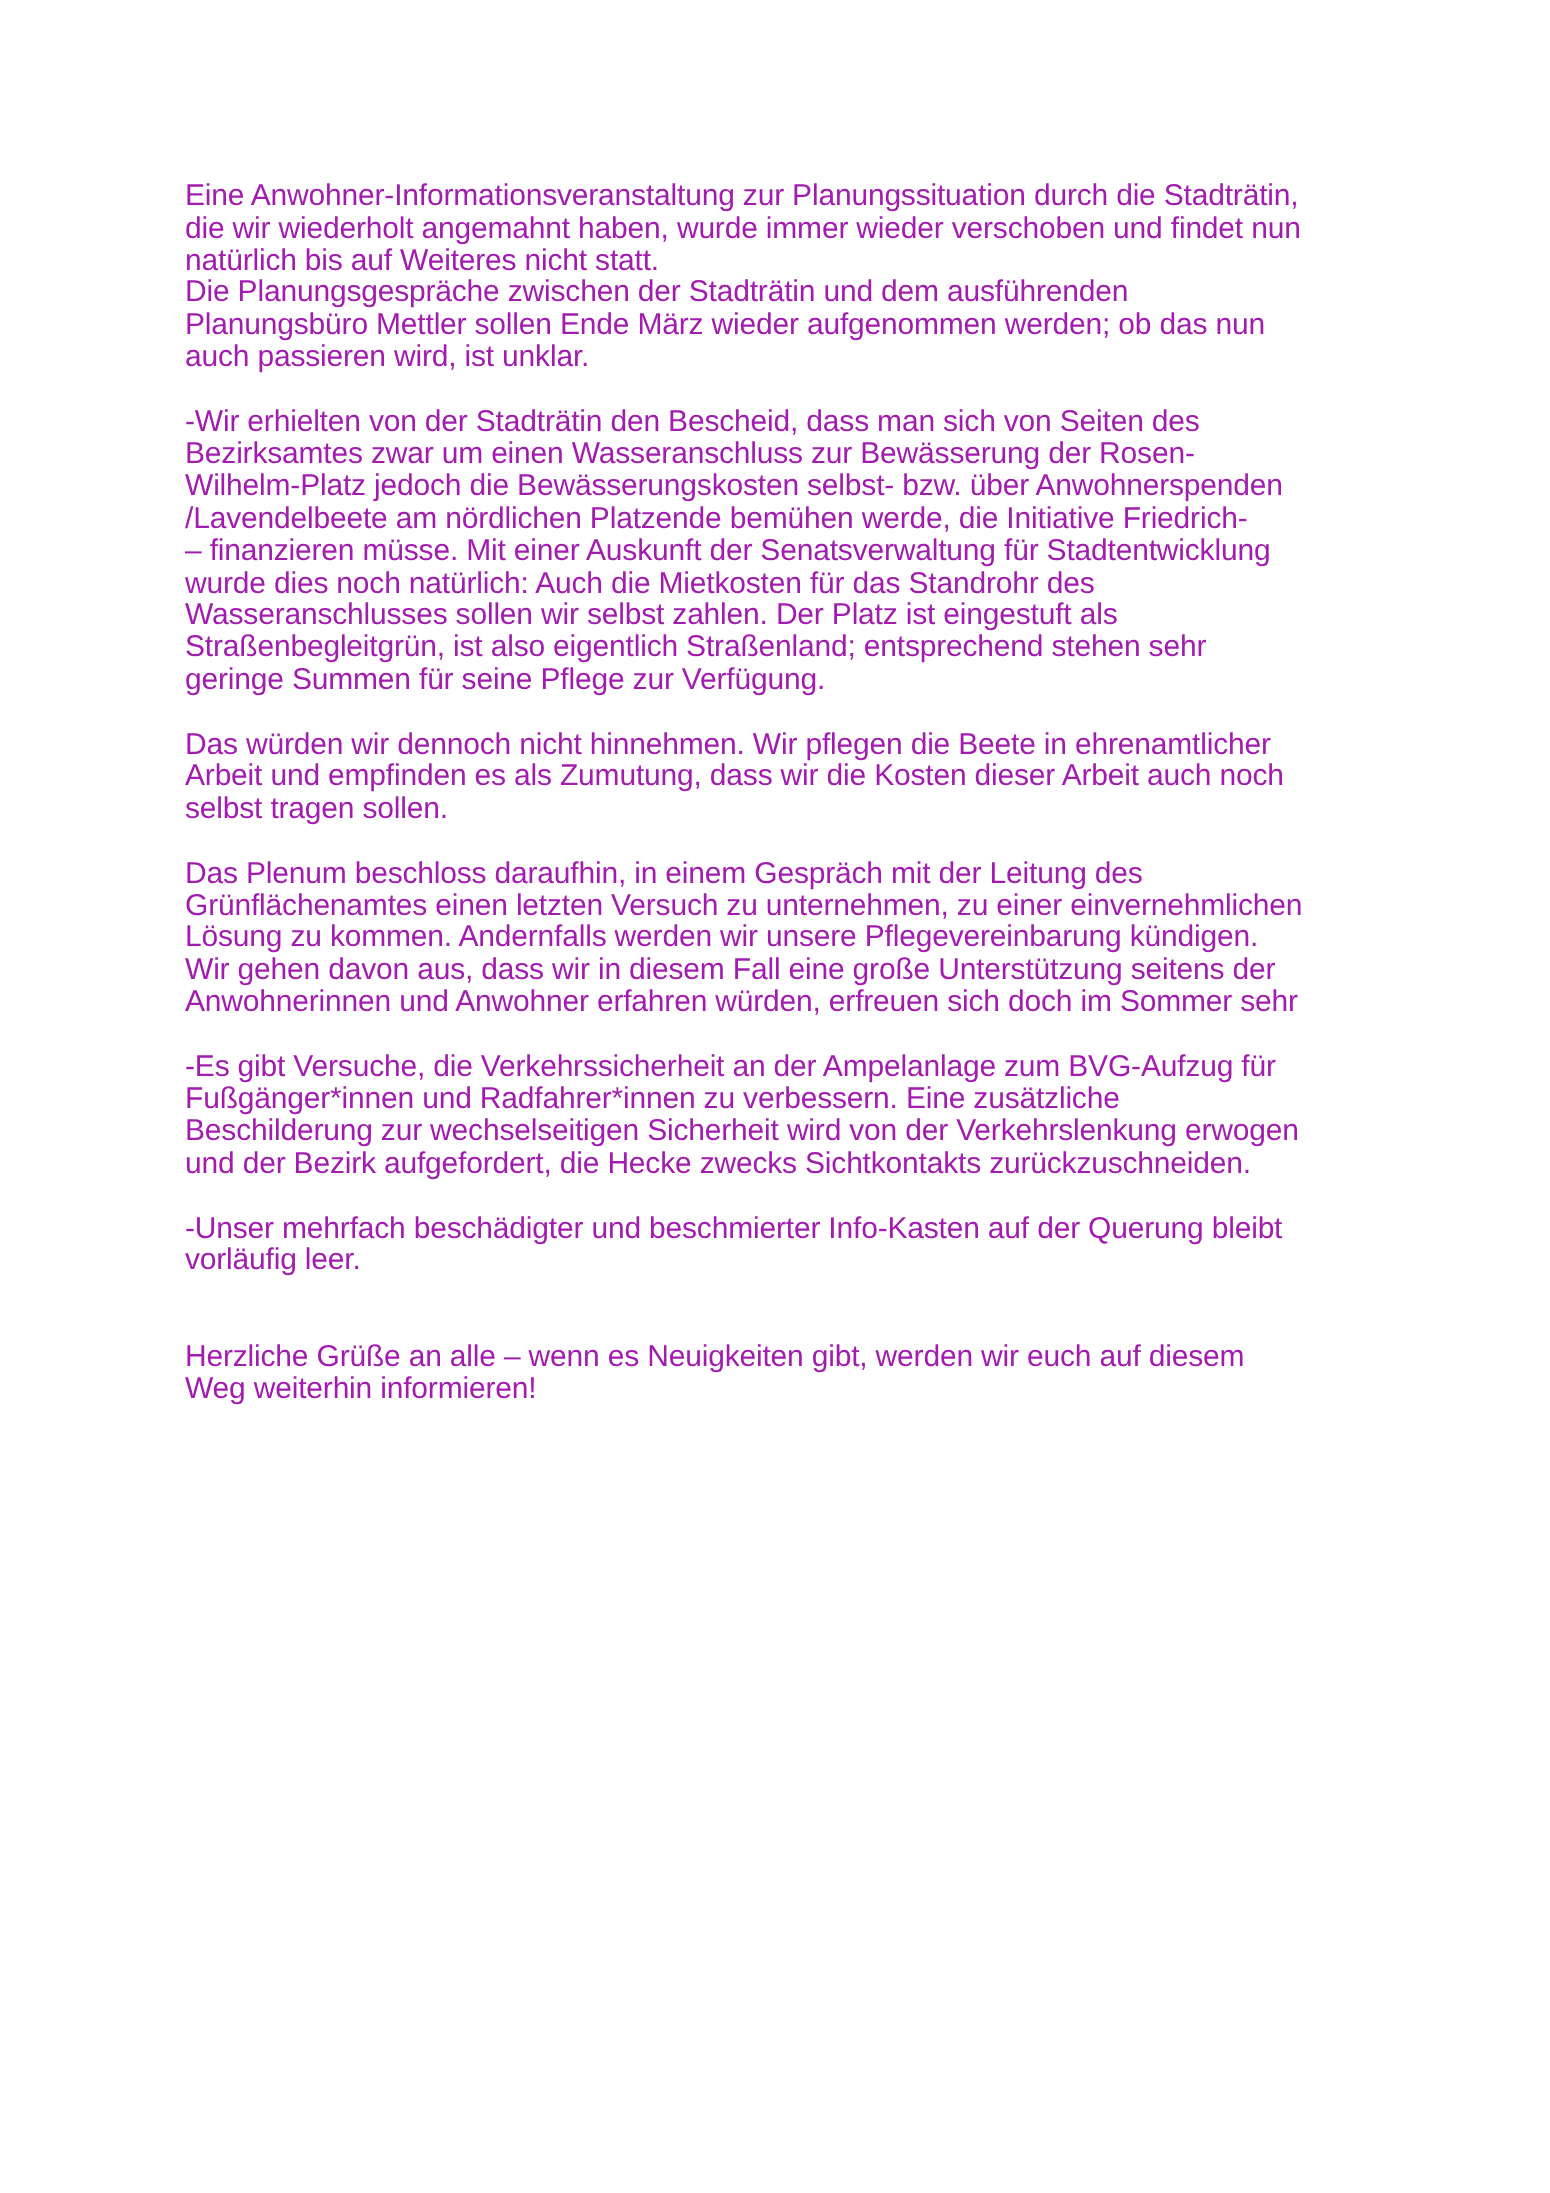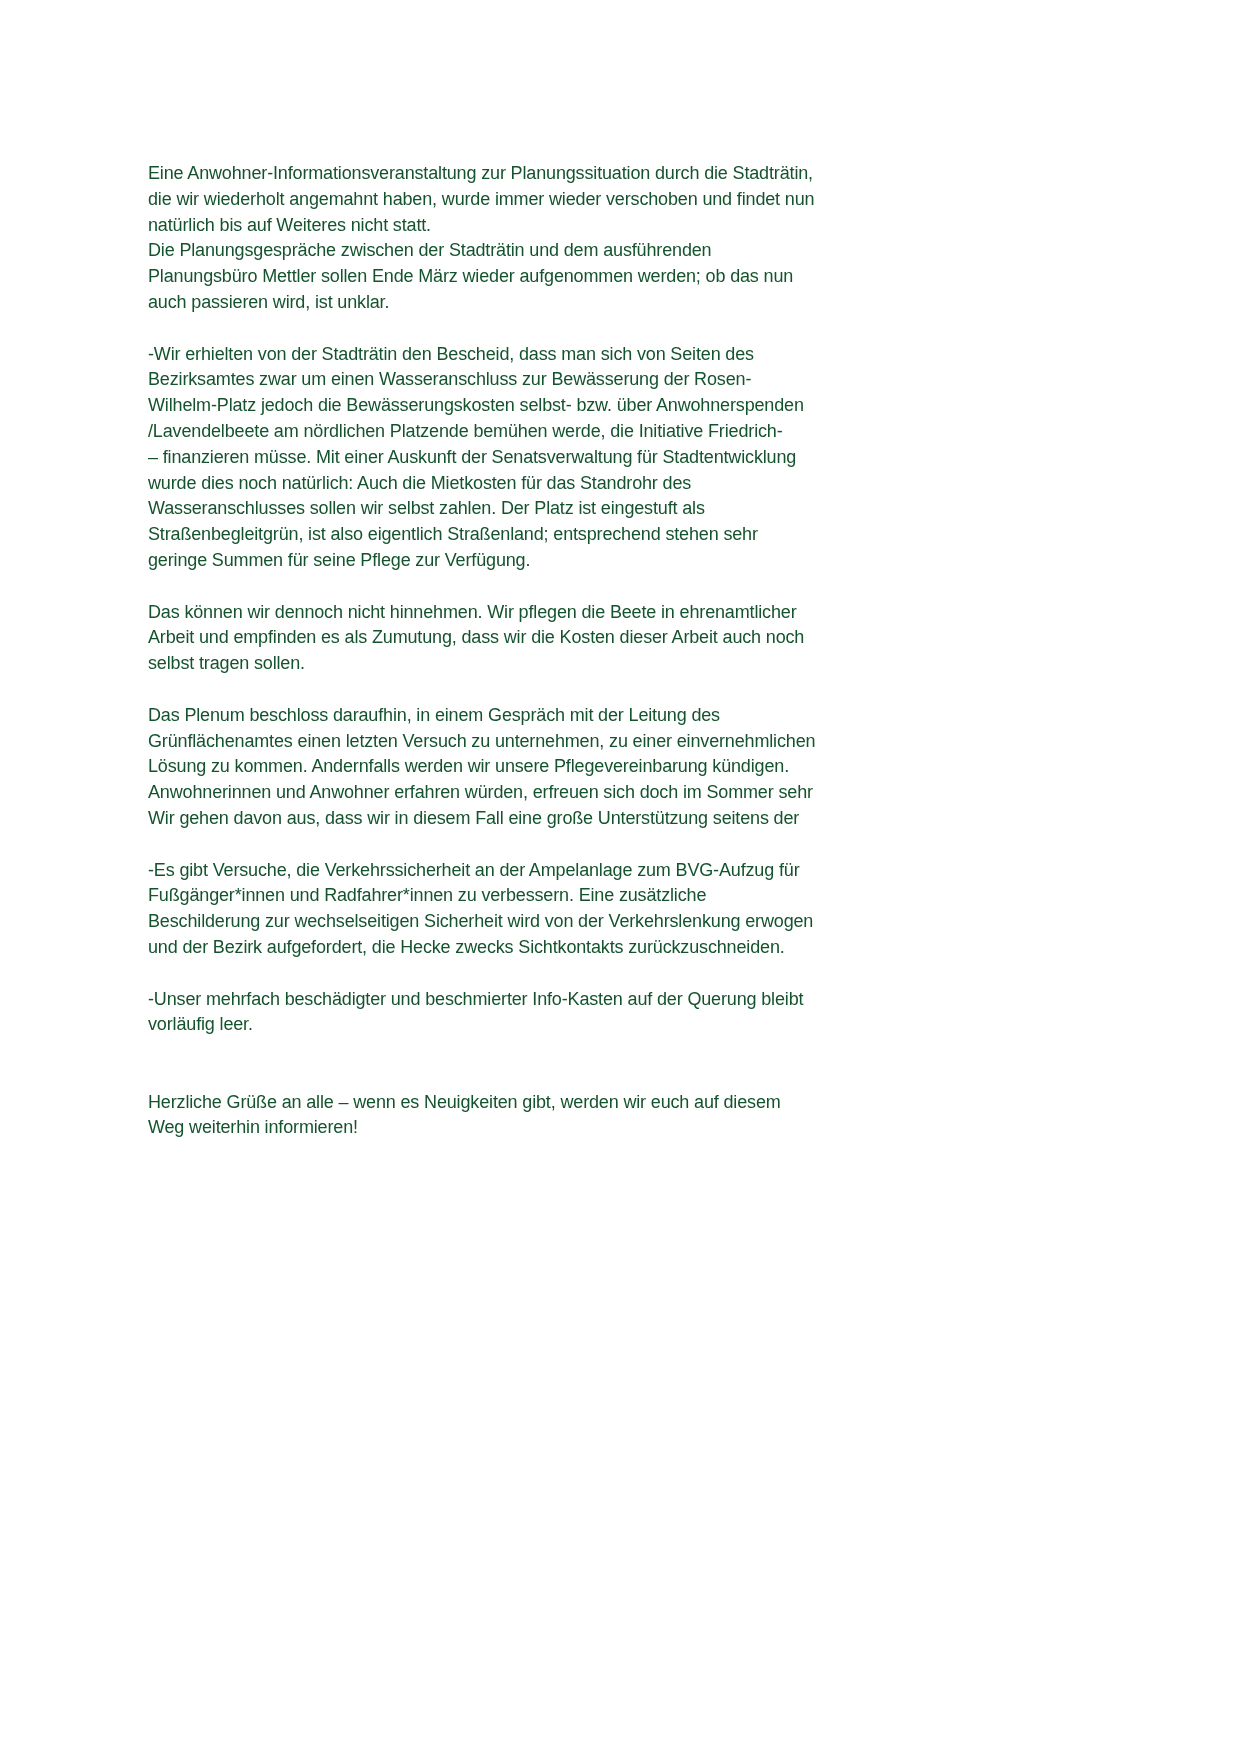--- a/index.html
+++ b/index.html
@@ -1,19 +1,19 @@
 <!DOCTYPE html>
 <html><head>
   <meta charset="utf-8">
   <style>
     html, body { margin: 0; padding: 0; background: #ffffff; }
     body { width: 1240px; height: 1754px; position: relative; overflow: hidden; }
-    .page { position: absolute; left: 148px; top: 161px; width: 1000px;
-      font-family: "Liberation Sans", sans-serif; font-size: 18px; line-height: 25.8px;
-      color: #14532d; letter-spacing: -0.15px; }
+    .page { position: absolute; left: 148px; top: 144px; width: 1000px;
+      font-family: "Liberation Sans", sans-serif; font-size: 24px; line-height: 25.8px;
+      color: #a21caf; letter-spacing: -0.15px; }
     .line { white-space: nowrap; height: 25.8px; }
     .gap { height: 25.8px; }
   </style>
 </head>
 <body>
 
 <div class="page">
   <div>
     <div class="line">Eine Anwohner-Informationsveranstaltung zur Planungssituation durch die Stadträtin,</div>
     <div class="line">die wir wiederholt angemahnt haben, wurde immer wieder verschoben und findet nun</div>
@@ -29,31 +29,31 @@
     <div class="line">Wilhelm-Platz jedoch die Bewässerungskosten selbst- bzw. über Anwohnerspenden</div>
     <div class="line">/Lavendelbeete am nördlichen Platzende bemühen werde, die Initiative Friedrich-</div>
     <div class="line">– finanzieren müsse. Mit einer Auskunft der Senatsverwaltung für Stadtentwicklung</div>
     <div class="line">wurde dies noch natürlich: Auch die Mietkosten für das Standrohr des</div>
     <div class="line">Wasseranschlusses sollen wir selbst zahlen. Der Platz ist eingestuft als</div>
     <div class="line">Straßenbegleitgrün, ist also eigentlich Straßenland; entsprechend stehen sehr</div>
     <div class="line">geringe Summen für seine Pflege zur Verfügung.</div>
   </div>
   <div class="gap"></div>
   <div>
-    <div class="line">Das können wir dennoch nicht hinnehmen. Wir pflegen die Beete in ehrenamtlicher</div>
+    <div class="line">Das würden wir dennoch nicht hinnehmen. Wir pflegen die Beete in ehrenamtlicher</div>
     <div class="line">Arbeit und empfinden es als Zumutung, dass wir die Kosten dieser Arbeit auch noch</div>
     <div class="line">selbst tragen sollen.</div>
   </div>
   <div class="gap"></div>
   <div>
     <div class="line">Das Plenum beschloss daraufhin, in einem Gespräch mit der Leitung des</div>
     <div class="line">Grünflächenamtes einen letzten Versuch zu unternehmen, zu einer einvernehmlichen</div>
     <div class="line">Lösung zu kommen. Andernfalls werden wir unsere Pflegevereinbarung kündigen.</div>
+    <div class="line">Wir gehen davon aus, dass wir in diesem Fall eine große Unterstützung seitens der</div>
     <div class="line">Anwohnerinnen und Anwohner erfahren würden, erfreuen sich doch im Sommer sehr</div>
-    <div class="line">Wir gehen davon aus, dass wir in diesem Fall eine große Unterstützung seitens der</div>
   </div>
   <div class="gap"></div>
   <div>
     <div class="line">-Es gibt Versuche, die Verkehrssicherheit an der Ampelanlage zum BVG-Aufzug für</div>
     <div class="line">Fußgänger*innen und Radfahrer*innen zu verbessern. Eine zusätzliche</div>
     <div class="line">Beschilderung zur wechselseitigen Sicherheit wird von der Verkehrslenkung erwogen</div>
     <div class="line">und der Bezirk aufgefordert, die Hecke zwecks Sichtkontakts zurückzuschneiden.</div>
   </div>
   <div class="gap"></div>
   <div>

